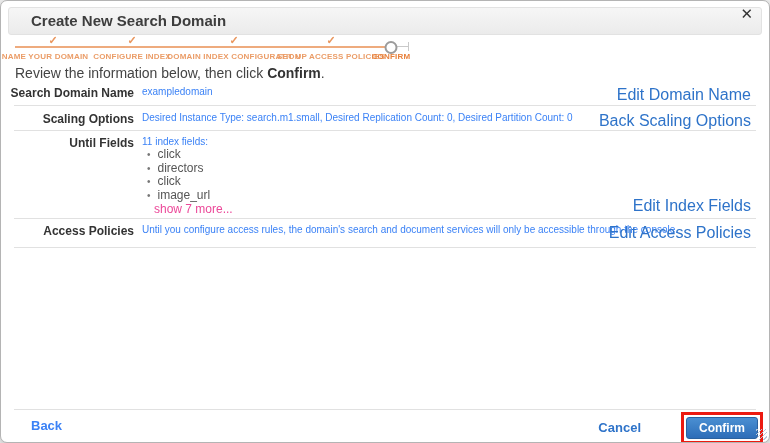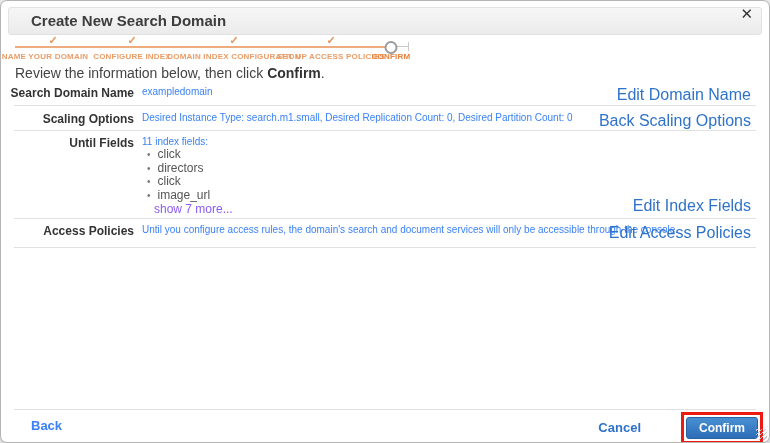--- a/index.html
+++ b/index.html
@@ -24,21 +24,21 @@
   
   .intro{position:absolute;left:14px;top:64px;font-size:14px;color:#444;}
   .intro b{color:#333;}
   .row-label{position:absolute;left:0;width:133px;text-align:right;font-size:12px;font-weight:bold;color:#333;}
   .row-value{position:absolute;left:141px;font-size:10px;color:#3b82f6;}
   .edit-link{position:absolute;right:18px;font-size:16px;color:#2e73c9;cursor:pointer;text-decoration:none;}
   .divider{position:absolute;left:13px;right:13px;height:1px;background:#e1e1e1;}
   .fields{position:absolute;left:146px;top:147px;margin:0;padding:0;list-style:none;}
   .fields li{font-size:12px;color:#555;line-height:13.7px;}
   .fields li::before{content:"•";color:#777;margin-right:7px;font-size:10px;}
-  .more-link{position:absolute;left:153px;top:201px;font-size:12px;color:#8b5cf6;cursor:pointer;}
+  .more-link{position:absolute;left:153px;top:201px;font-size:12px;color:#ec4899;cursor:pointer;}
   
   .back{position:absolute;left:30px;top:417px;font-size:13px;font-weight:bold;color:#3b82f6;cursor:pointer;}
   .cancel{position:absolute;right:128px;top:419px;font-size:13px;font-weight:bold;color:#2e73c9;cursor:pointer;}
   .confirm-highlight{position:absolute;right:6px;top:411px;border:3px solid #ec1a10;padding:2px;}
   .confirm-btn{display:block;background:linear-gradient(#4a8fd2,#2d6db8);border:1px solid #2a619f;border-radius:3px;
                color:#fff;font-family:"Liberation Sans",sans-serif;font-weight:bold;font-size:12px;padding:3px 12px;cursor:pointer;}
   .resize-handle{position:absolute;right:2px;bottom:2px;width:11px;height:11px;
                  background:repeating-linear-gradient(-45deg,transparent 0 2px,#b9c7d8 2px 3px);cursor:se-resize;}
 </style>
 </head>

